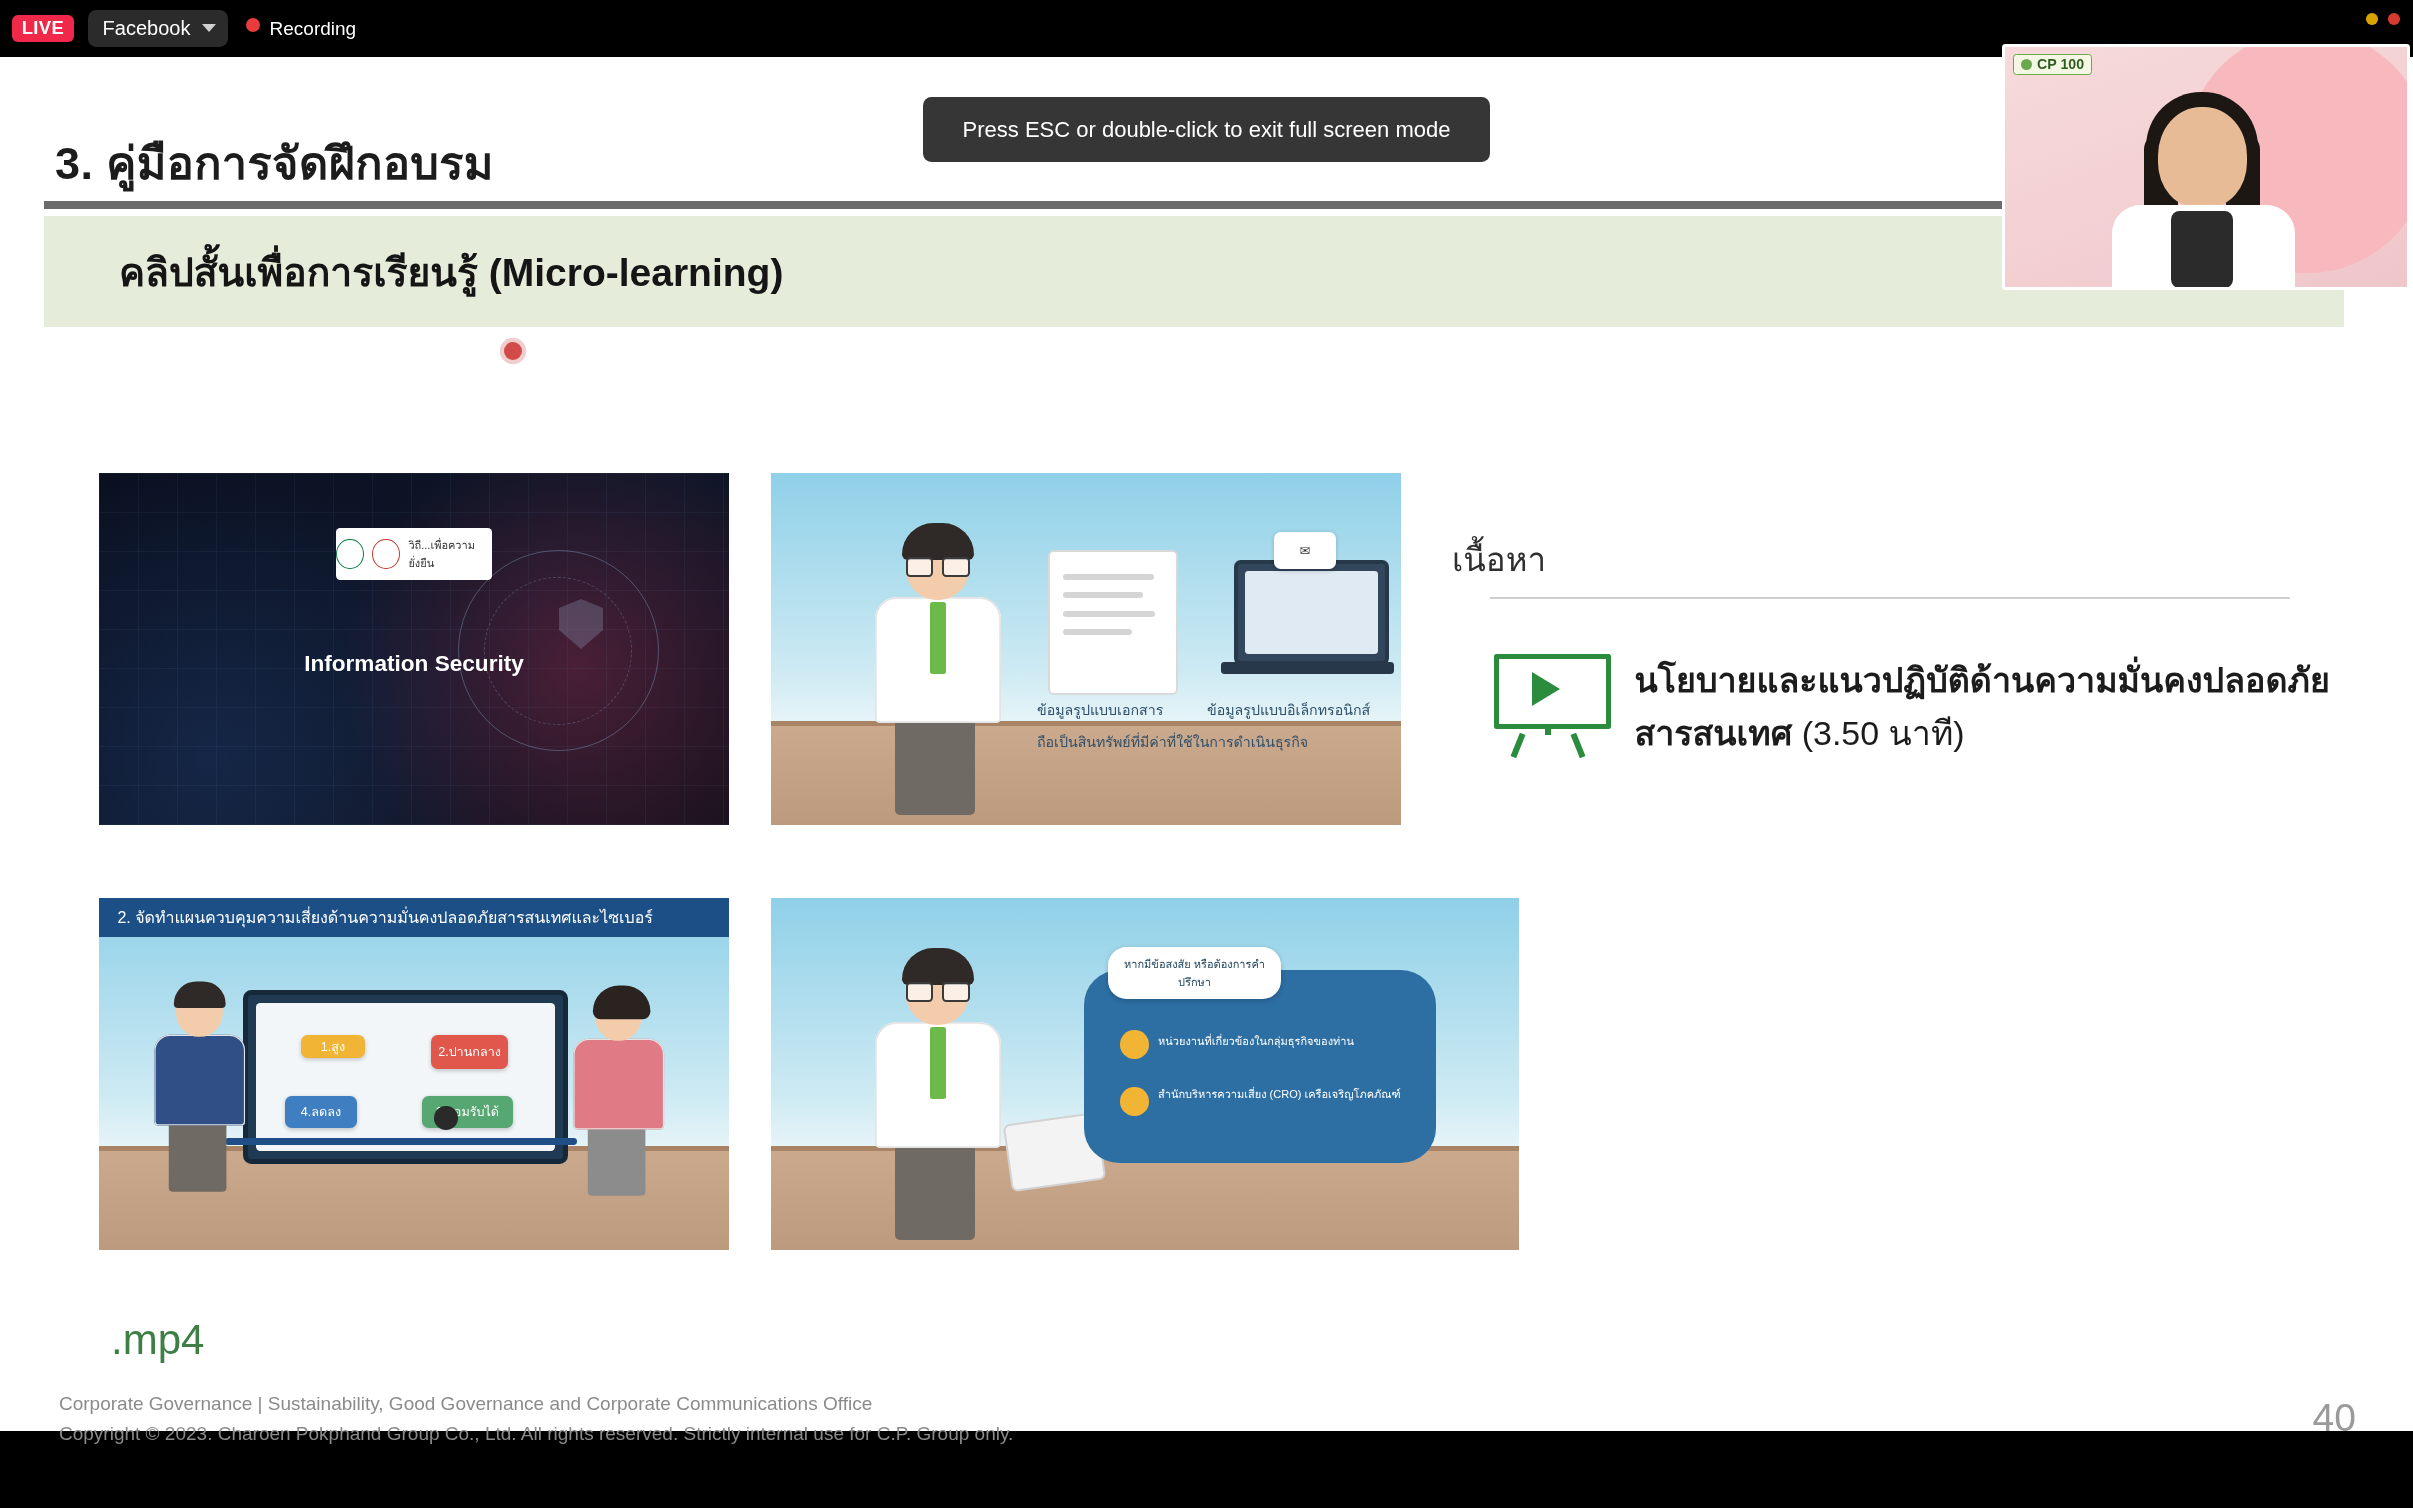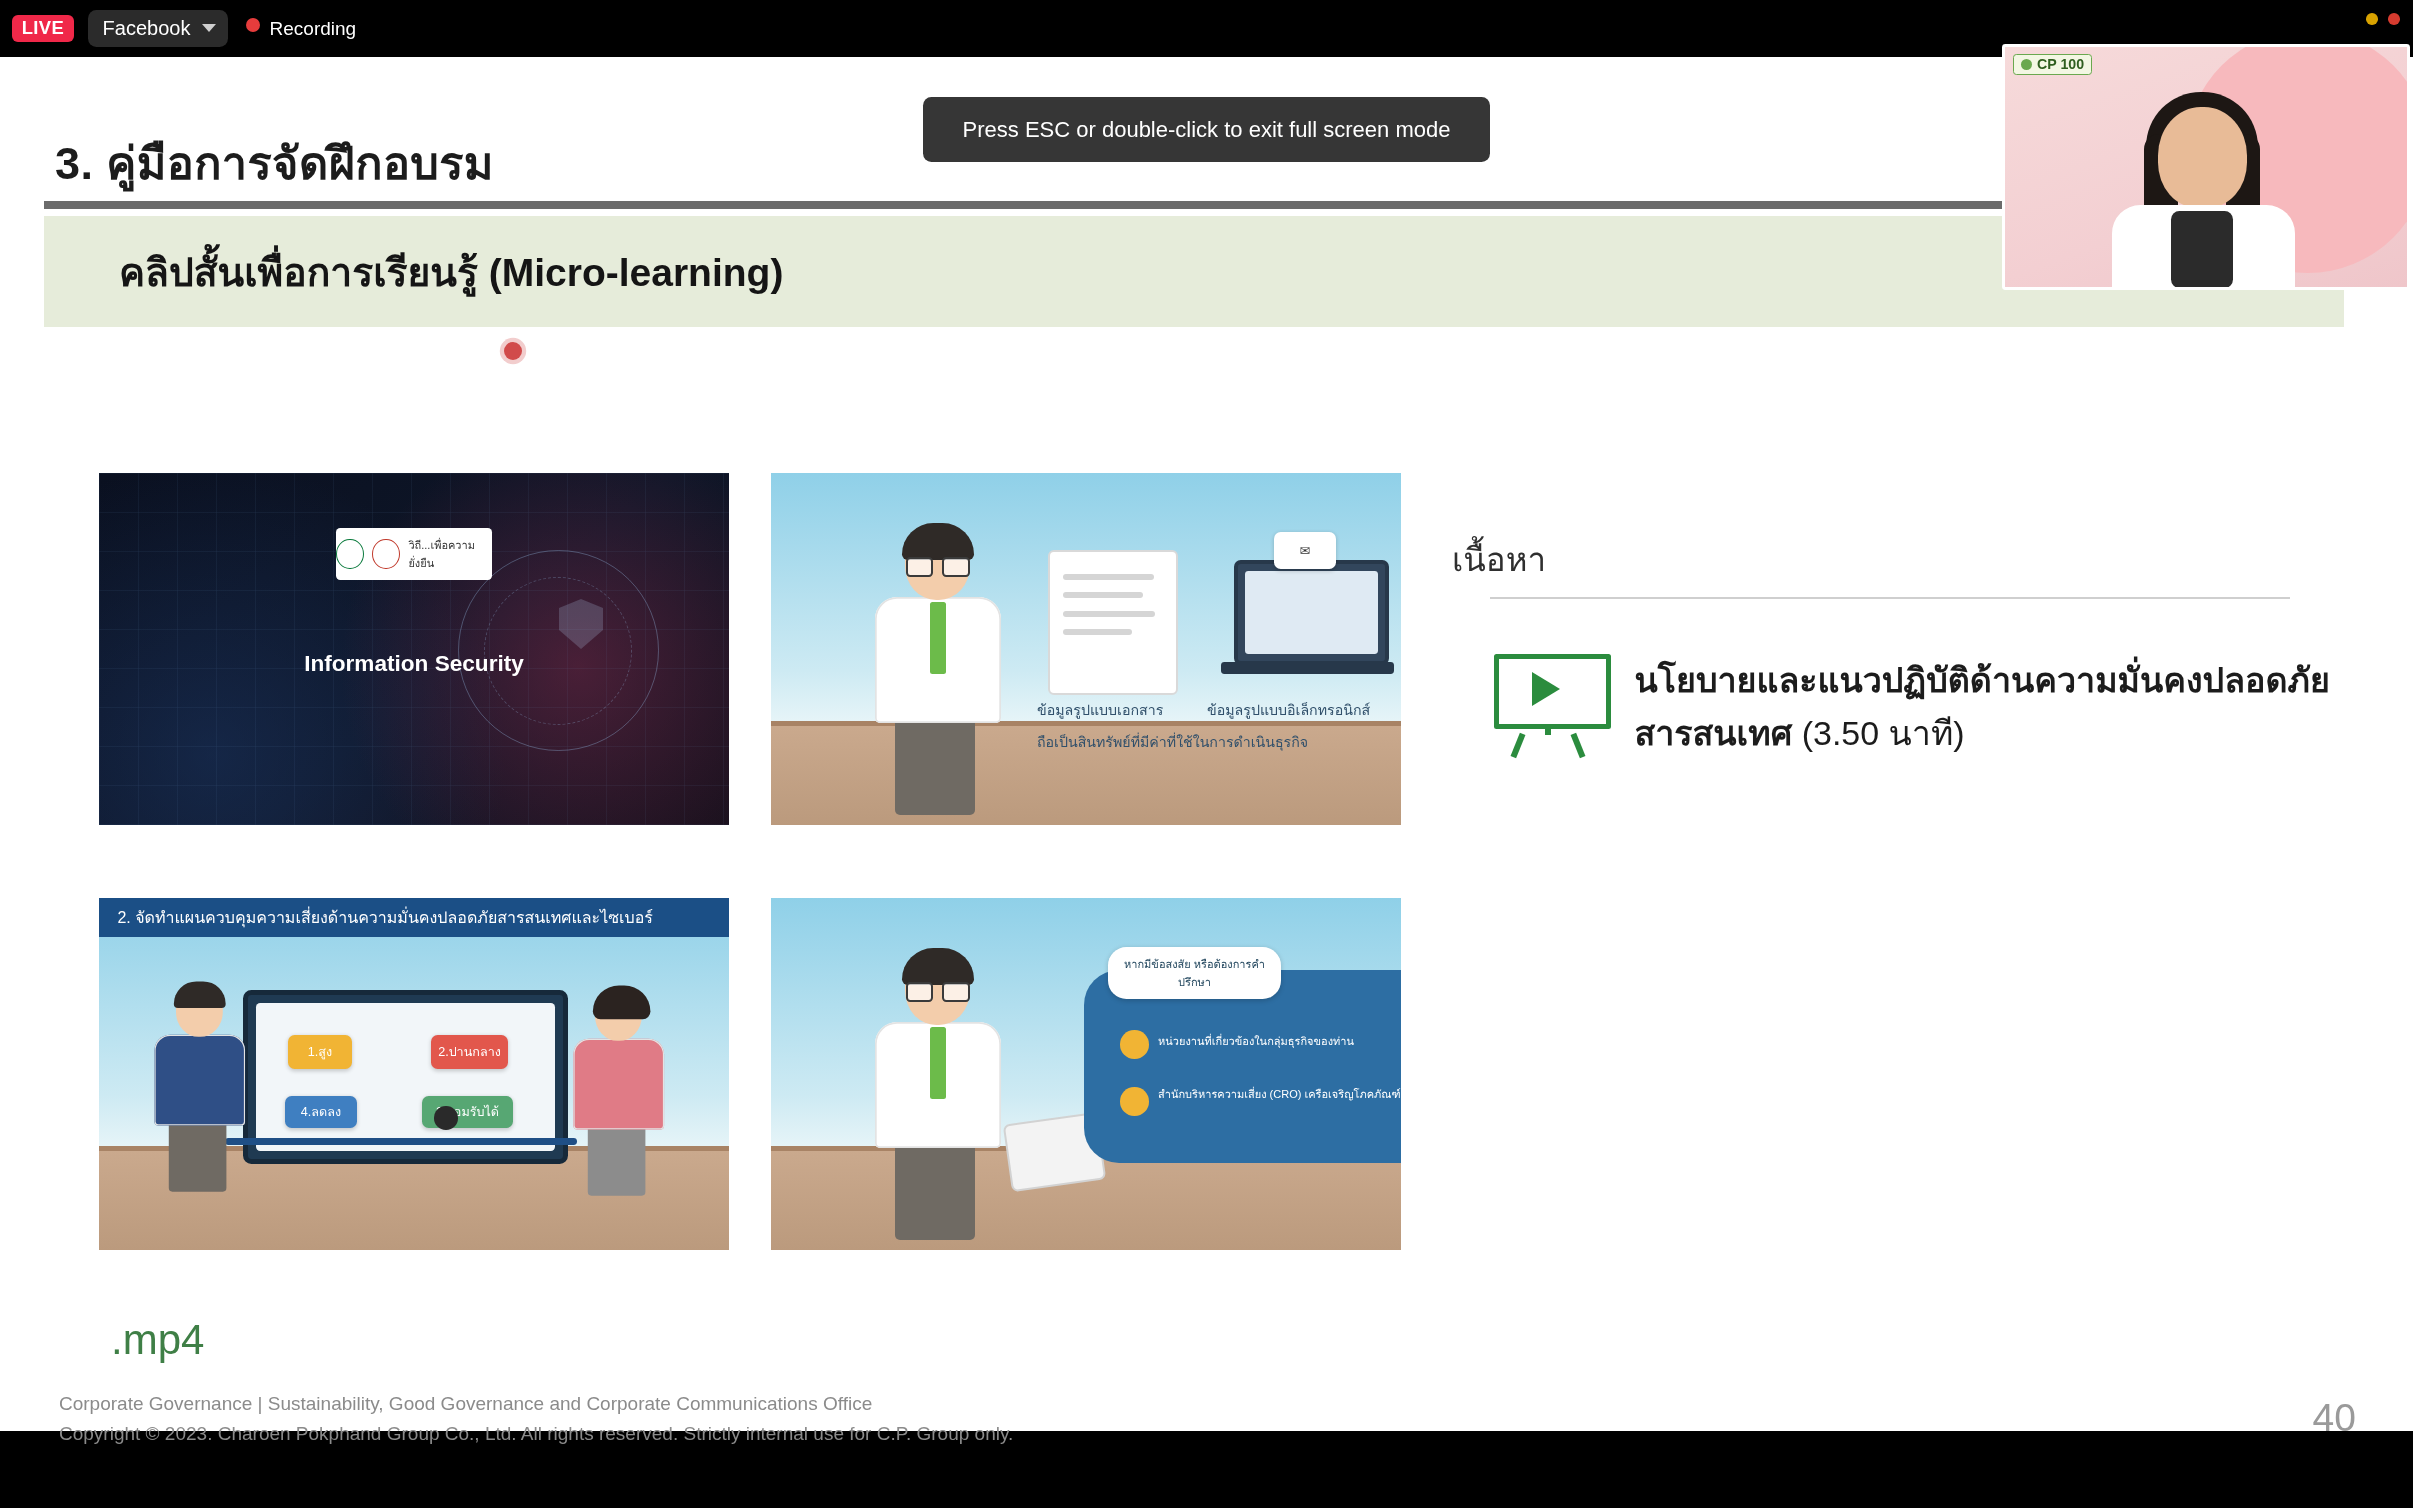--- a/index.html
+++ b/index.html
@@ -154,21 +154,21 @@
   }
 
   
   .thumb {
     position: absolute;
     overflow: hidden;
   }
   #thumb1 { left: 99px; top: 416px; width: 630px; height: 352px; background: #0d1726; }
   #thumb2 { left: 771px; top: 416px; width: 630px; height: 352px; background: #bfe4ef; }
   #thumb3 { left: 99px; top: 841px; width: 630px; height: 352px; background: #bfe4ef; }
-  #thumb4 { left: 771px; top: 841px; width: 630px; height: 352px; background: #bfe4ef; }
+  #thumb4 { left: 771px; top: 841px; width: 748px; height: 352px; background: #bfe4ef; }
 
   
   .t1-bg { position: absolute; inset: 0; background:
        radial-gradient(circle at 76% 55%, rgba(120,40,70,0.55) 0%, rgba(10,16,28,0) 46%),
        radial-gradient(circle at 18% 80%, rgba(30,60,110,0.45) 0%, rgba(10,16,28,0) 50%),
        linear-gradient(140deg, #0a1020 0%, #0e1628 55%, #17101c 100%);
   }
   .t1-grid { position:absolute; inset:0; opacity:0.20;
       background-image: linear-gradient(to right, rgba(120,170,220,0.35) 0.8px, transparent 0.8px),
                         linear-gradient(to bottom, rgba(120,170,220,0.35) 0.8px, transparent 0.8px);
@@ -410,21 +410,21 @@
 
     <div class="thumb" id="thumb3">
       <div class="sky"></div>
       <div class="floor"></div>
       <div class="deskline"></div>
       <div class="banner3">2. จัดทำแผนควบคุมความเสี่ยงด้านความมั่นคงปลอดภัยสารสนเทศและไซเบอร์</div>
 
       <div style="position:absolute; left:144px; top:92px; width:315px; height:164px; background:#1f3a52; border-radius:8.4px; border:5px solid #16293a;">
         <div style="position:absolute; inset:8.4px; background:#f2f6f9; border-radius:4.2px;"></div>
       </div>
-      <div class="card-sm" style="left:189px; top:137px; width:64px; height:34px; background:#f1b434; color:#fff;">1.สูง</div>
+      <div class="card-sm" style="left:202px; top:137px; width:64px; height:23px; background:#f1b434; color:#fff;">1.สูง</div>
       <div class="card-sm" style="left:332px; top:137px; width:77px; height:34px; background:#e2574c; color:#fff;">2.ปานกลาง</div>
       <div class="card-sm" style="left:186px; top:198px; width:72px; height:32px; background:#3f7fc1; color:#fff;">4.ลดลง</div>
       <div class="card-sm" style="left:323px; top:198px; width:91px; height:32px; background:#57a773; color:#fff;">3.ยอมรับได้</div>
       <div style="position:absolute; left:126px; top:240px; width:352px; height:6.7px; background:#1f4f86; border-radius:3.4px;"></div>
 
       <div class="person" style="left:77px; top:87px; transform:scale(0.72); transform-origin:left top;">
         <div class="p-legs"></div>
         <div class="p-body" style="background:#2f4f86;"></div>
         <div class="p-head"></div>
         <div class="p-hair"></div>

